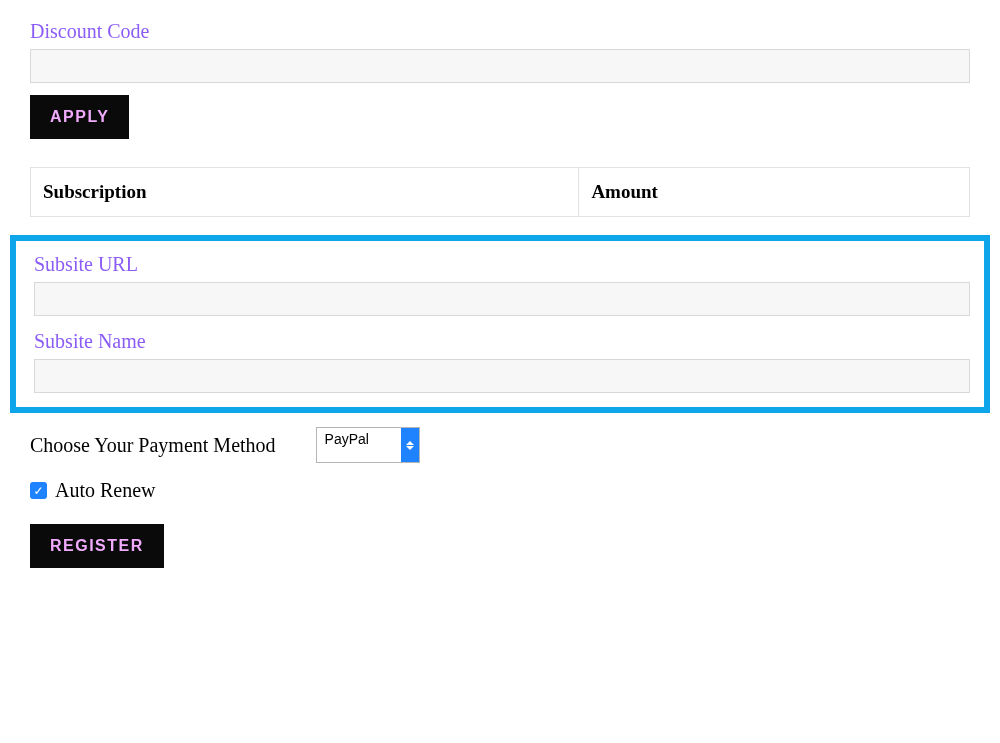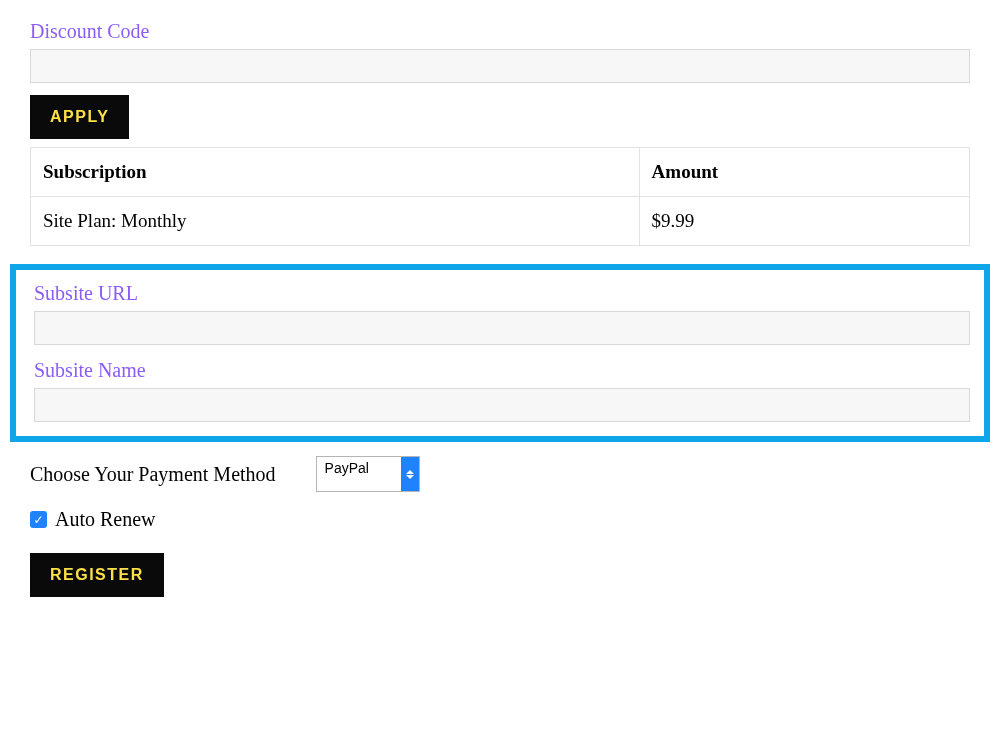--- a/index.html
+++ b/index.html
@@ -26,34 +26,34 @@
     .text-input {
       width: 100%;
       height: 34px;
       background: #f7f7f7;
       border: 1px solid #d8d8d8;
       padding: 6px 10px;
       font-size: 16px;
     }
     .btn-black {
       background: #0a0a0a;
-      color: #fde047;
+      color: #f0abfc;
       border: none;
       padding: 13px 20px;
       font-weight: bold;
       letter-spacing: 1.5px;
       font-size: 16px;
       cursor: pointer;
       font-family: Arial, Helvetica, sans-serif;
       margin-top: 6px;
     }
     table.pricing {
       width: 100%;
       border-collapse: collapse;
-      margin-top: 8px;
+      margin-top: 28px;
       font-size: 19px;
     }
     table.pricing th, table.pricing td {
       border: 1px solid #e2e2e2;
       padding: 13px 12px;
       text-align: left;
     }
     table.pricing th {
       font-weight: bold;
     }
@@ -153,24 +153,20 @@
 <button class="btn-black">APPLY</button>
 
 <table class="pricing">
   <thead>
     <tr>
       <th>Subscription</th>
       <th>Amount</th>
     </tr>
   </thead>
   <tbody>
-    <tr>
-      <td>Site Plan: Monthly</td>
-      <td>$9.99</td>
-    </tr>
   </tbody>
 </table>
 
 <div class="highlight-box">
   <div class="form-group">
     <label class="form-label">Subsite URL</label>
     <input type="text" class="text-input" value="" style="">
   </div>
   <div class="form-group">
     <label class="form-label">Subsite Name</label>

